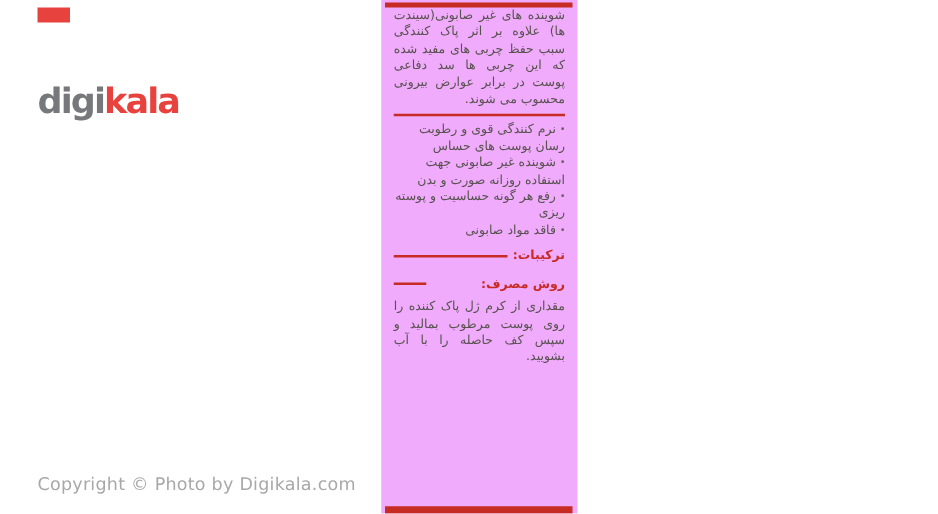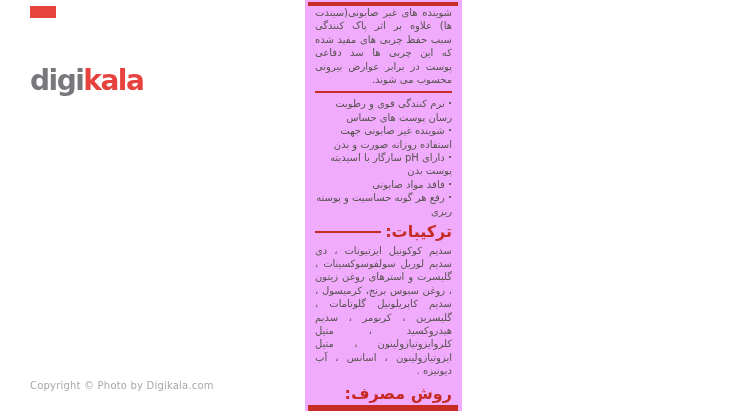--- a/index.html
+++ b/index.html
@@ -28,21 +28,21 @@
     line-height: 30px;
     white-space: nowrap;
     margin-top: 48px;
   }
   .logo-digi { color: #77787b; }
   .logo-kala { color: #e8423e; }
 
   
   .copyright {
     position: absolute; left: 30px; top: 380px;
-    font-size: 10px; color: #a8a8a8;
+    font-size: 14px; color: #a8a8a8;
     font-family: "DejaVu Sans", sans-serif;
     letter-spacing: 0.2px;
   }
 
   
   .panel {
     position: absolute; left: 305px; top: 0;
     width: 157px; height: 411px;
     background: #f0abfc;
     overflow: hidden;
@@ -79,21 +79,21 @@
     font-weight: bold;
     color: #57524e;
   }
 
   .heading-row {
     display: flex; direction: rtl; align-items: center;
     gap: 4px;
     margin-top: 7px; margin-bottom: 5px;
   }
   .heading-row .heading {
-    color: #c62b24; font-weight: bold; font-size: 16px;
+    color: #c62b24; font-weight: bold; font-size: 10px;
     white-space: nowrap;
   }
   .heading-row .hline { flex: 1; height: 2px; background: #c62b24; }
 
   .sec-usage-row { margin-top: 9px; gap: 44px; }
 </style>
 </head>
 <body>
 
 <div class="canvas">
@@ -108,30 +108,28 @@
 
     <div class="panel-content">
 
       <p class="intro">شوینده های غیر صابونی(سیندت ها) علاوه بر اثر پاک کنندگی سبب حفظ چربی های مفید شده که این چربی ها سد دفاعی پوست در برابر عوارض بیرونی محسوب می شوند.</p>
 
       <div class="divider"></div>
 
       <ul class="features">
         <li>نرم کنندگی قوی و رطوبت رسان پوست های حساس</li>
         <li>شوینده غیر صابونی جهت استفاده روزانه صورت و بدن</li>
-        <li>دارای pH سازگار با اسیدیته پوست بدن</li>
+        <li>رفع هر گونه حساسیت و پوسته ریزی</li>
         <li>فاقد مواد صابونی</li>
-        <li>رفع هر گونه حساسیت و پوسته ریزی</li>
       </ul>
 
       <div class="heading-row">
         <span class="heading">ترکیبات:</span>
         <span class="hline"></span>
       </div>
-      <p>سدیم کوکونیل ایزتیونات ، دی سدیم لوریل سولفوسوکسینات ، گلیسرت و استرهای روغن زیتون ، روغن سبوس برنج، کرمیسول ، سدیم کاپریلونیل گلوتامات ، گلیسرین ، کربومر ، سدیم هیدروکسید ، متیل کلروایزوتیازولینون ، متیل ایزوتیازولینون ، اسانس ، آب دیونیزه .</p>
 
       <div class="heading-row sec-usage-row">
         <span class="heading">روش مصرف:</span>
         <span class="hline"></span>
       </div>
       <p>مقداری از کرم ژل پاک کننده را روی پوست مرطوب بمالید و سپس کف حاصله را با آب بشویید.</p>
 
     </div>
 
     <div class="bar bottom"></div>

